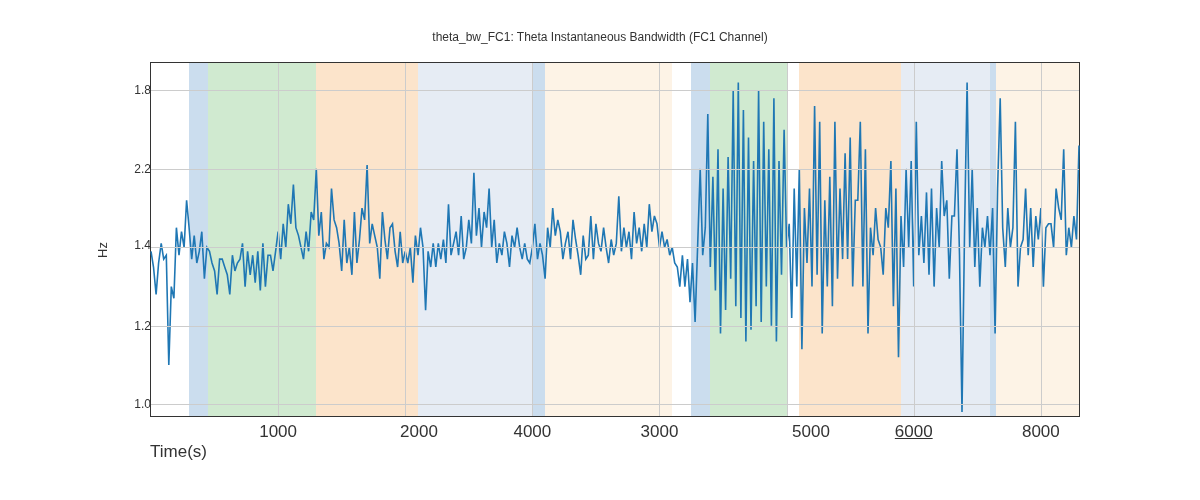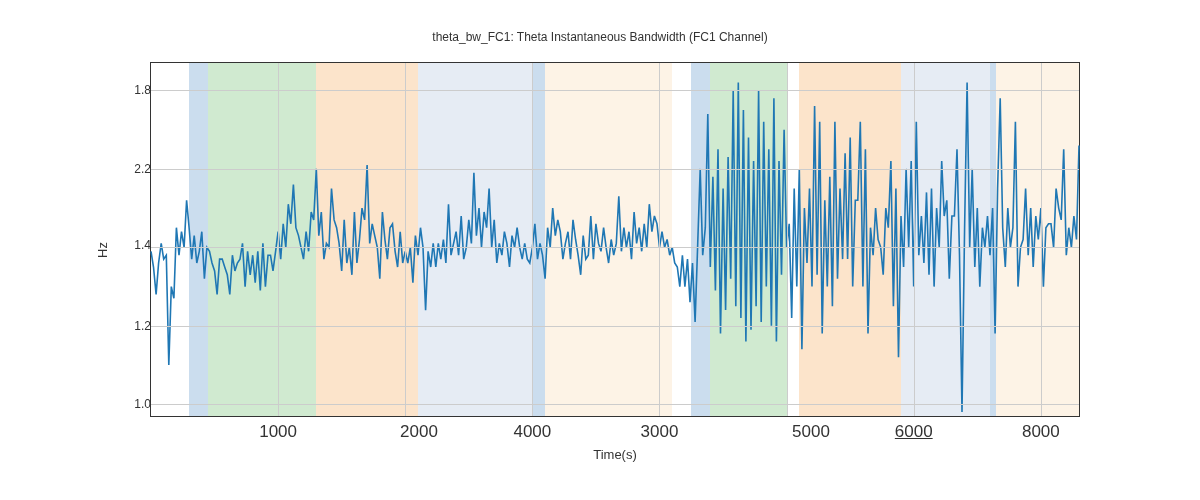--- a/index.html
+++ b/index.html
@@ -38,22 +38,21 @@
     top: 50%;
     transform: translateY(-50%) rotate(-90deg);
     font-size: 13px;
     color: #333;
   }
   .xlabel {
     position: absolute;
     bottom: 38px;
     left: 150px;
     width: 930px;
-    text-align: center;
-    font-size: 13px;
+    font-size: 17px;
     color: #333;
   }
   .ytick {
     position: absolute;
     right: 100%;
     font-size: 12px;
     color: #333;
     transform: translateY(-50%);
     white-space: nowrap;
   }

